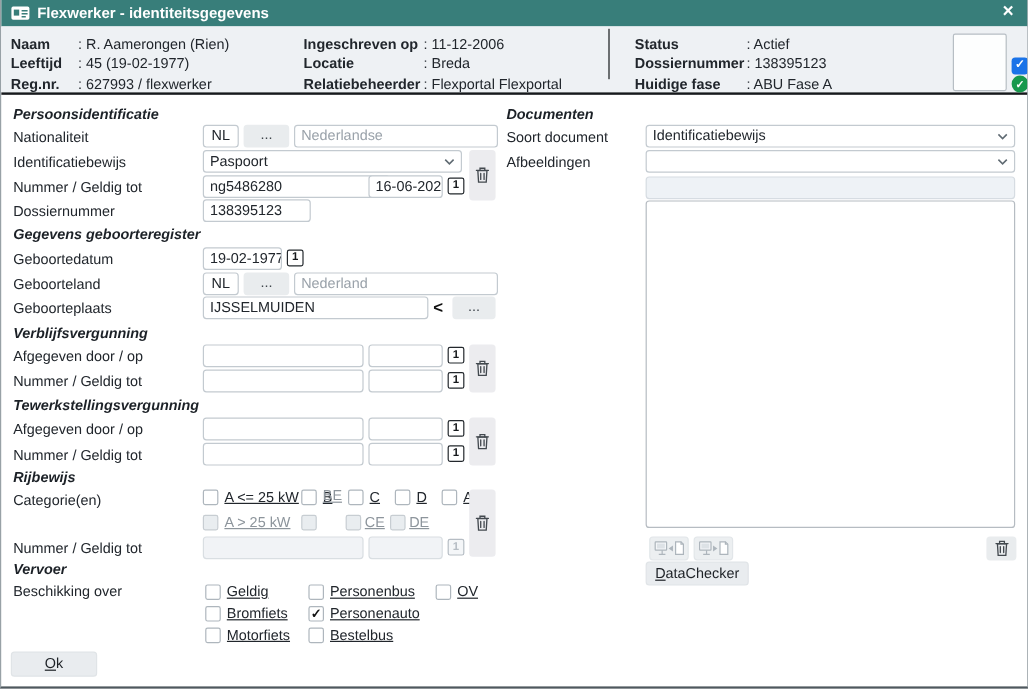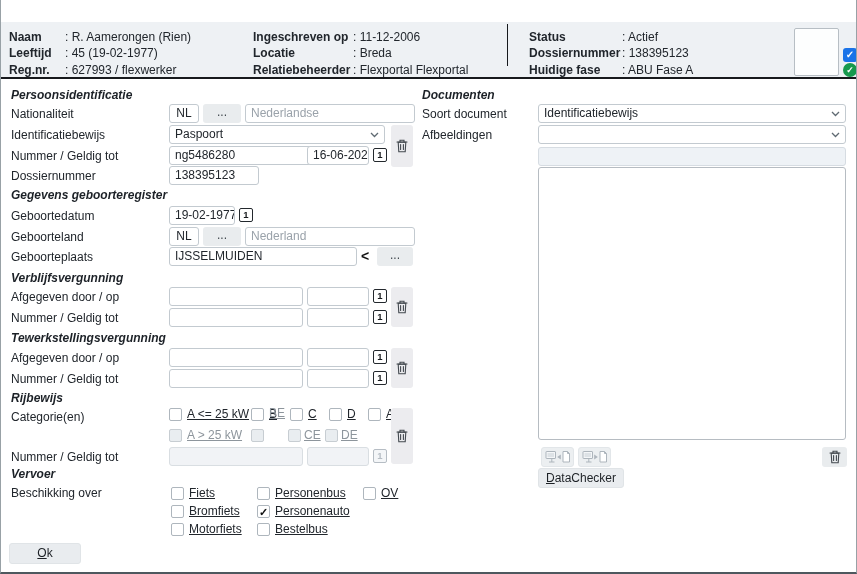--- a/index.html
+++ b/index.html
@@ -47,20 +47,29 @@
   .ubtn { position:absolute; background:#e9ecef; border:1px solid #e0e4e7; border-radius:3px; text-align:center; color:#1d2126; cursor:pointer; display:block; }
   .ubtn::first-letter { text-decoration:underline; }
   .bigbox { position:absolute; left:537px; top:167px; width:308px; height:273px; background:#fff; border:1px solid #b6bcc2; border-radius:3px; }
   .iconbtn { position:absolute; background:#eceff1; border:1px solid #e2e6e9; border-radius:3px; display:flex; align-items:center; justify-content:center; }
 </style>
 </head>
 <body>
 
 <div id="window">
 
+  <div class="titlebar">
+    <svg class="titleicon" width="16" height="12" viewBox="0 0 16 12">
+      <rect x="0.5" y="0.5" width="15" height="11" rx="1.5" fill="#ffffff"></rect>
+      <rect x="2.5" y="3" width="4.5" height="5" fill="#387e7a"></rect>
+      <path d="M9 4h5M9 6.5h5M9 9h3.5" stroke="#387e7a" stroke-width="1.2" fill="none"></path>
+    </svg>
+    <span class="title">Flexwerker - identiteitsgegevens</span>
+    <span class="close">×</span>
+  </div>
 
   <div class="header">
     <span class="hlbl" style="left:8px;top:8px">Naam</span>
     <span class="hval" style="left:64px;top:8px">: R. Aamerongen (Rien)</span>
     <span class="hlbl" style="left:8px;top:24px">Leeftijd</span>
     <span class="hval" style="left:64px;top:24px">: 45 (19-02-1977)</span>
     <span class="hlbl" style="left:8px;top:41px">Reg.nr.</span>
     <span class="hval" style="left:64px;top:41px">: 627993 / flexwerker</span>
 
     <span class="hlbl" style="left:252px;top:8px">Ingeschreven op</span>
@@ -209,21 +218,21 @@
 
   <span class="lbl" style="left:10px;top:450px">Nummer / Geldig tot</span>
   <div class="inp dis" style="left:168px;top:447px;width:134px"></div>
   <div class="inp dis" style="left:306px;top:447px;width:62px"></div>
   <div class="cal dis" style="left:372px;top:449px">1</div>
 
   <span class="sec" style="left:10px;top:467px">Vervoer</span>
   <span class="lbl" style="left:10px;top:486px">Beschikking over</span>
 
   <div class="cb" style="left:170px;top:487px"></div>
-  <span class="cblbl" style="left:188px;top:487px">Fiets</span>
+  <span class="cblbl" style="left:188px;top:487px">Geldig</span>
   <div class="cb" style="left:170px;top:505px"></div>
   <span class="cblbl" style="left:188px;top:505px">Bromfiets</span>
   <div class="cb" style="left:170px;top:523px"></div>
   <span class="cblbl clip" style="left:188px;top:523px">Motorfiets</span>
 
   <div class="cb" style="left:256px;top:487px"></div>
   <span class="cblbl" style="left:274px;top:487px">Personenbus</span>
   <div class="cb" style="left:256px;top:505px"><span>✓</span></div>
   <span class="cblbl" style="left:274px;top:505px">Personenauto</span>
   <div class="cb" style="left:256px;top:523px"></div>

